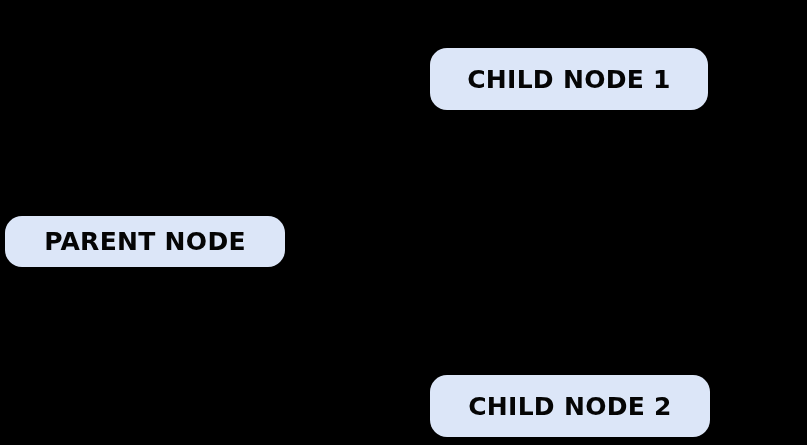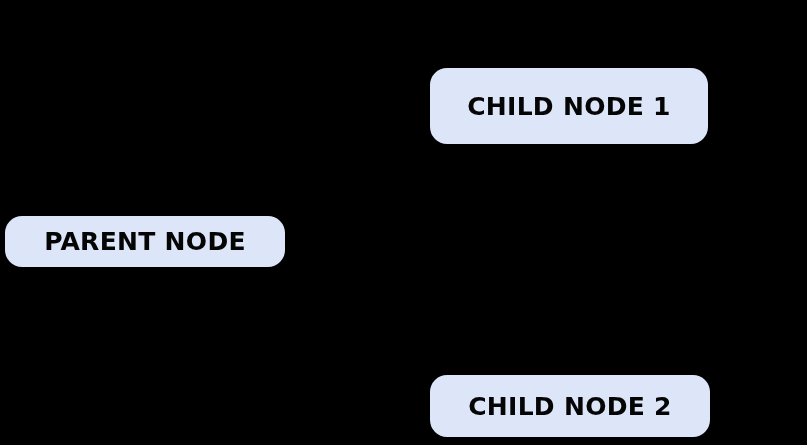--- a/index.html
+++ b/index.html
@@ -39,23 +39,23 @@
   }
   
   #node-parent {
     left: 5px;
     top: 216px;
     width: 280px;
     height: 51px;
   }
   #node-child-1 {
     left: 430px;
-    top: 68px;
+    top: 48px;
     width: 278px;
-    height: 76px;
+    height: 62px;
   }
   #node-child-2 {
     left: 430px;
     top: 375px;
     width: 280px;
     height: 62px;
   }
   #edge-layer {
     position: absolute;
     left: 0;

